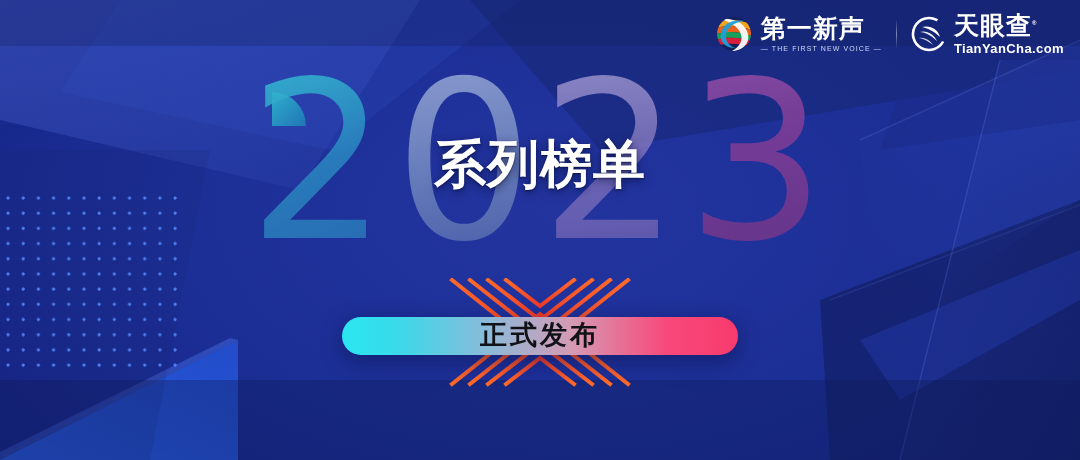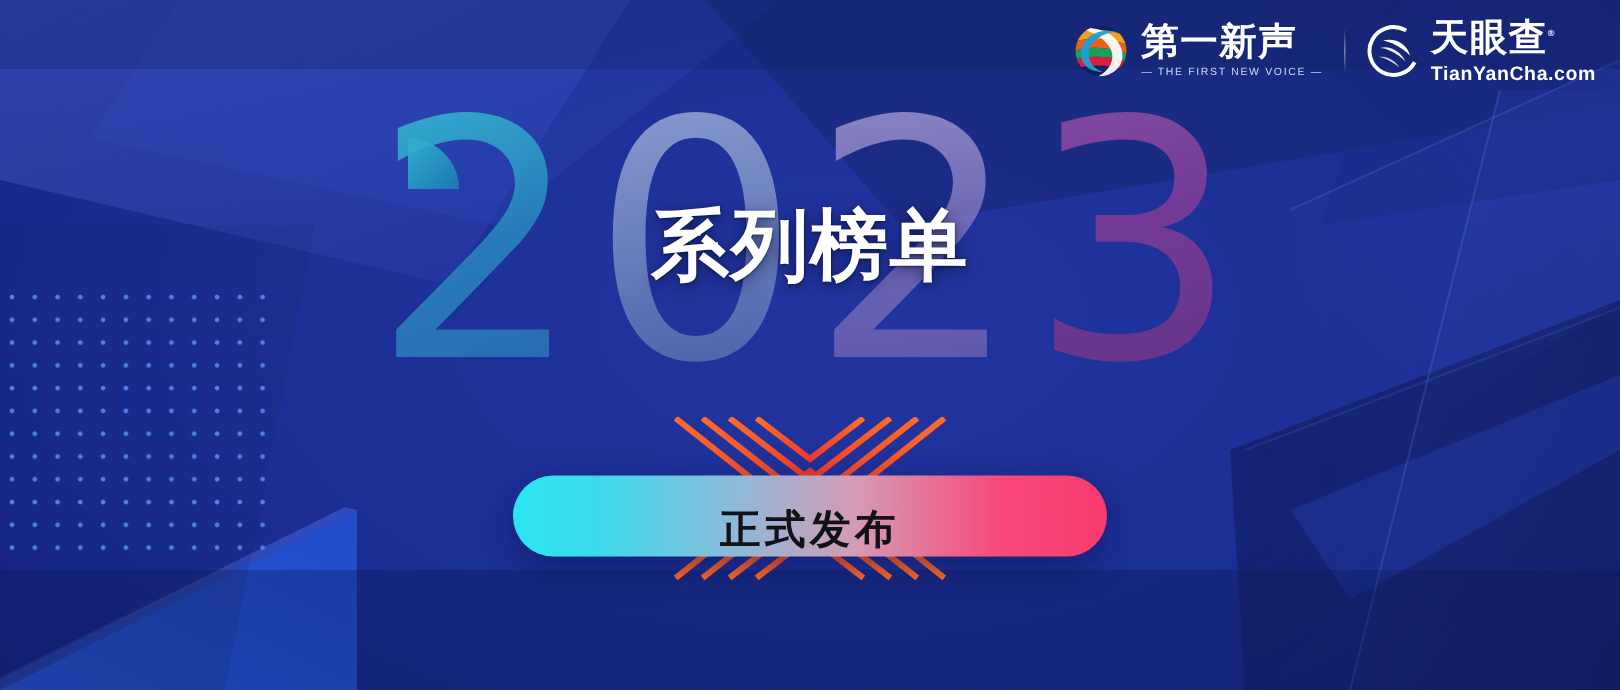--- a/index.html
+++ b/index.html
@@ -104,24 +104,24 @@
   .chevrons{
     position:absolute; left:50%; top:278px;
     transform:translateX(-50%);
     width:260px; height:110px; z-index:20;
   }
 
   
   .cta{
     position:absolute;
     left:50%; top:317px; transform:translateX(-50%);
-    width:396px; height:54px;
+    width:396px; height:38px;
     border-radius:27px;
     background:linear-gradient(90deg,#2ae6f0 0%,#3ad9ea 14%,#8fb9d8 38%,#d59ab4 58%,#f7497a 82%,#f93a6e 100%);
-    display:flex; align-items:flex-end; justify-content:center;
+    display:flex; align-items:flex-start; justify-content:center;
     z-index:35;
     box-shadow:0 6px 22px rgba(6,12,60,.45);
   }
   .cta-label{
     color:#111217;
     font-size:27px; font-weight:700; letter-spacing:3px;
     font-family:"DejaVu Sans","Liberation Sans",sans-serif;
   }
 </style>
 </head>

